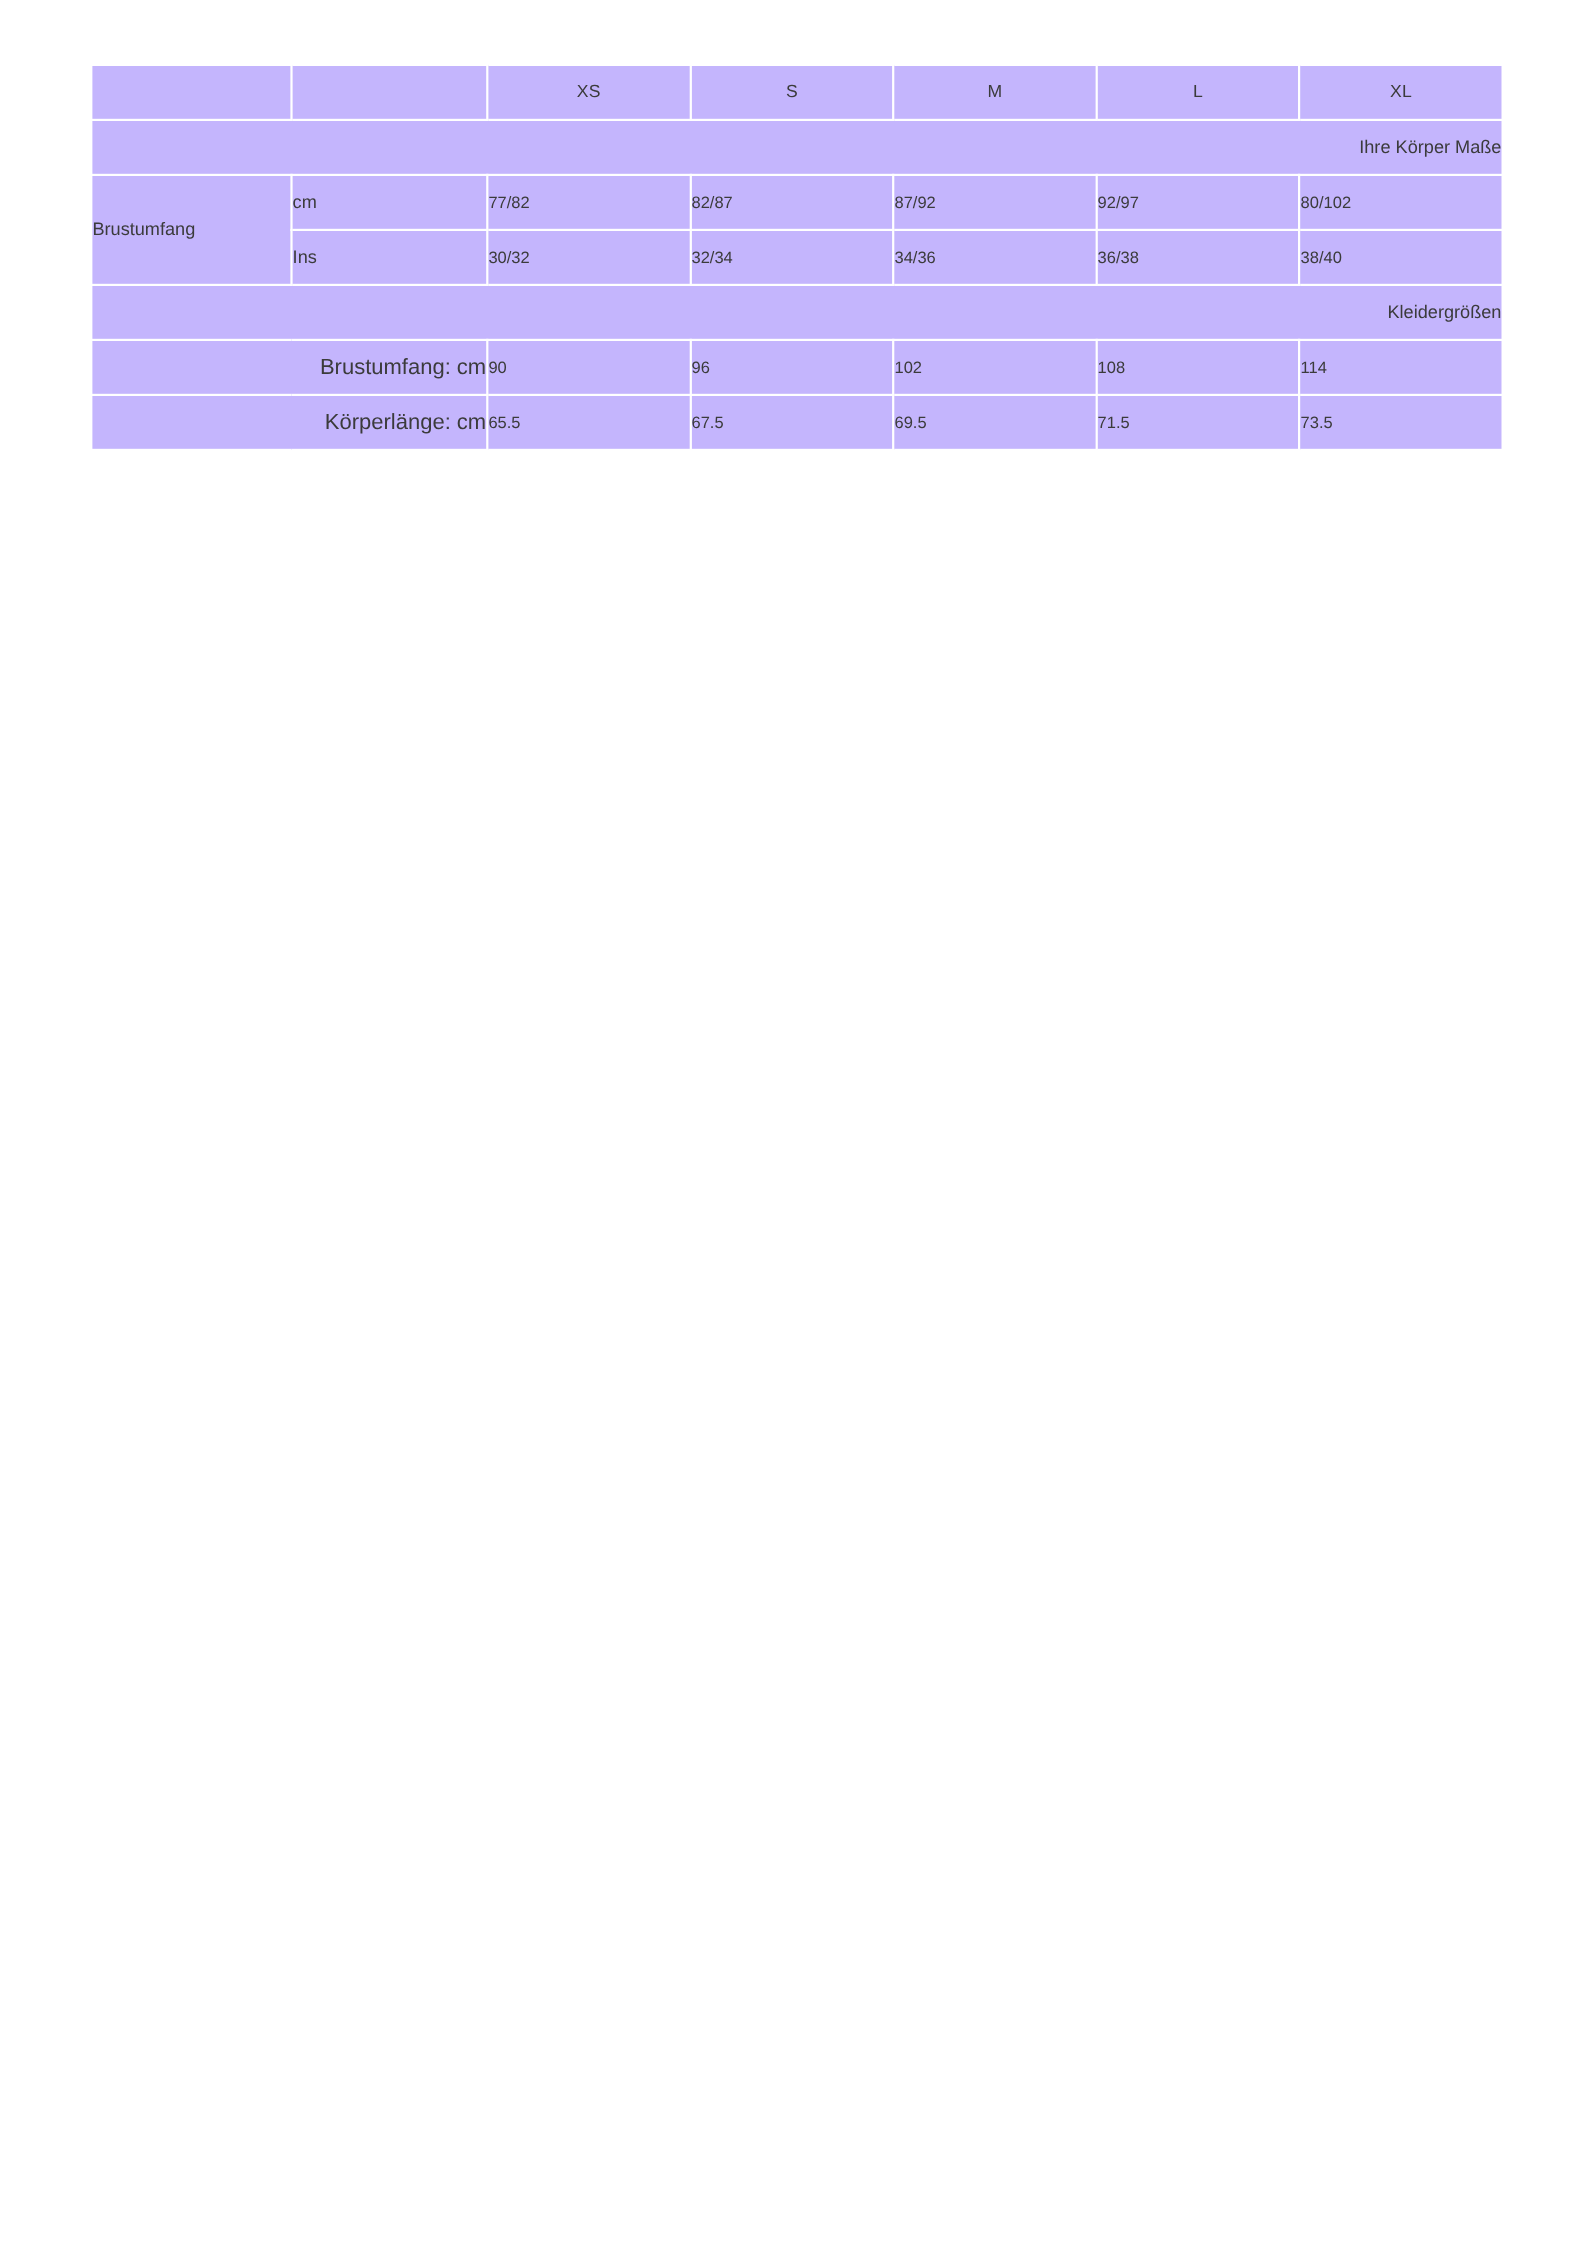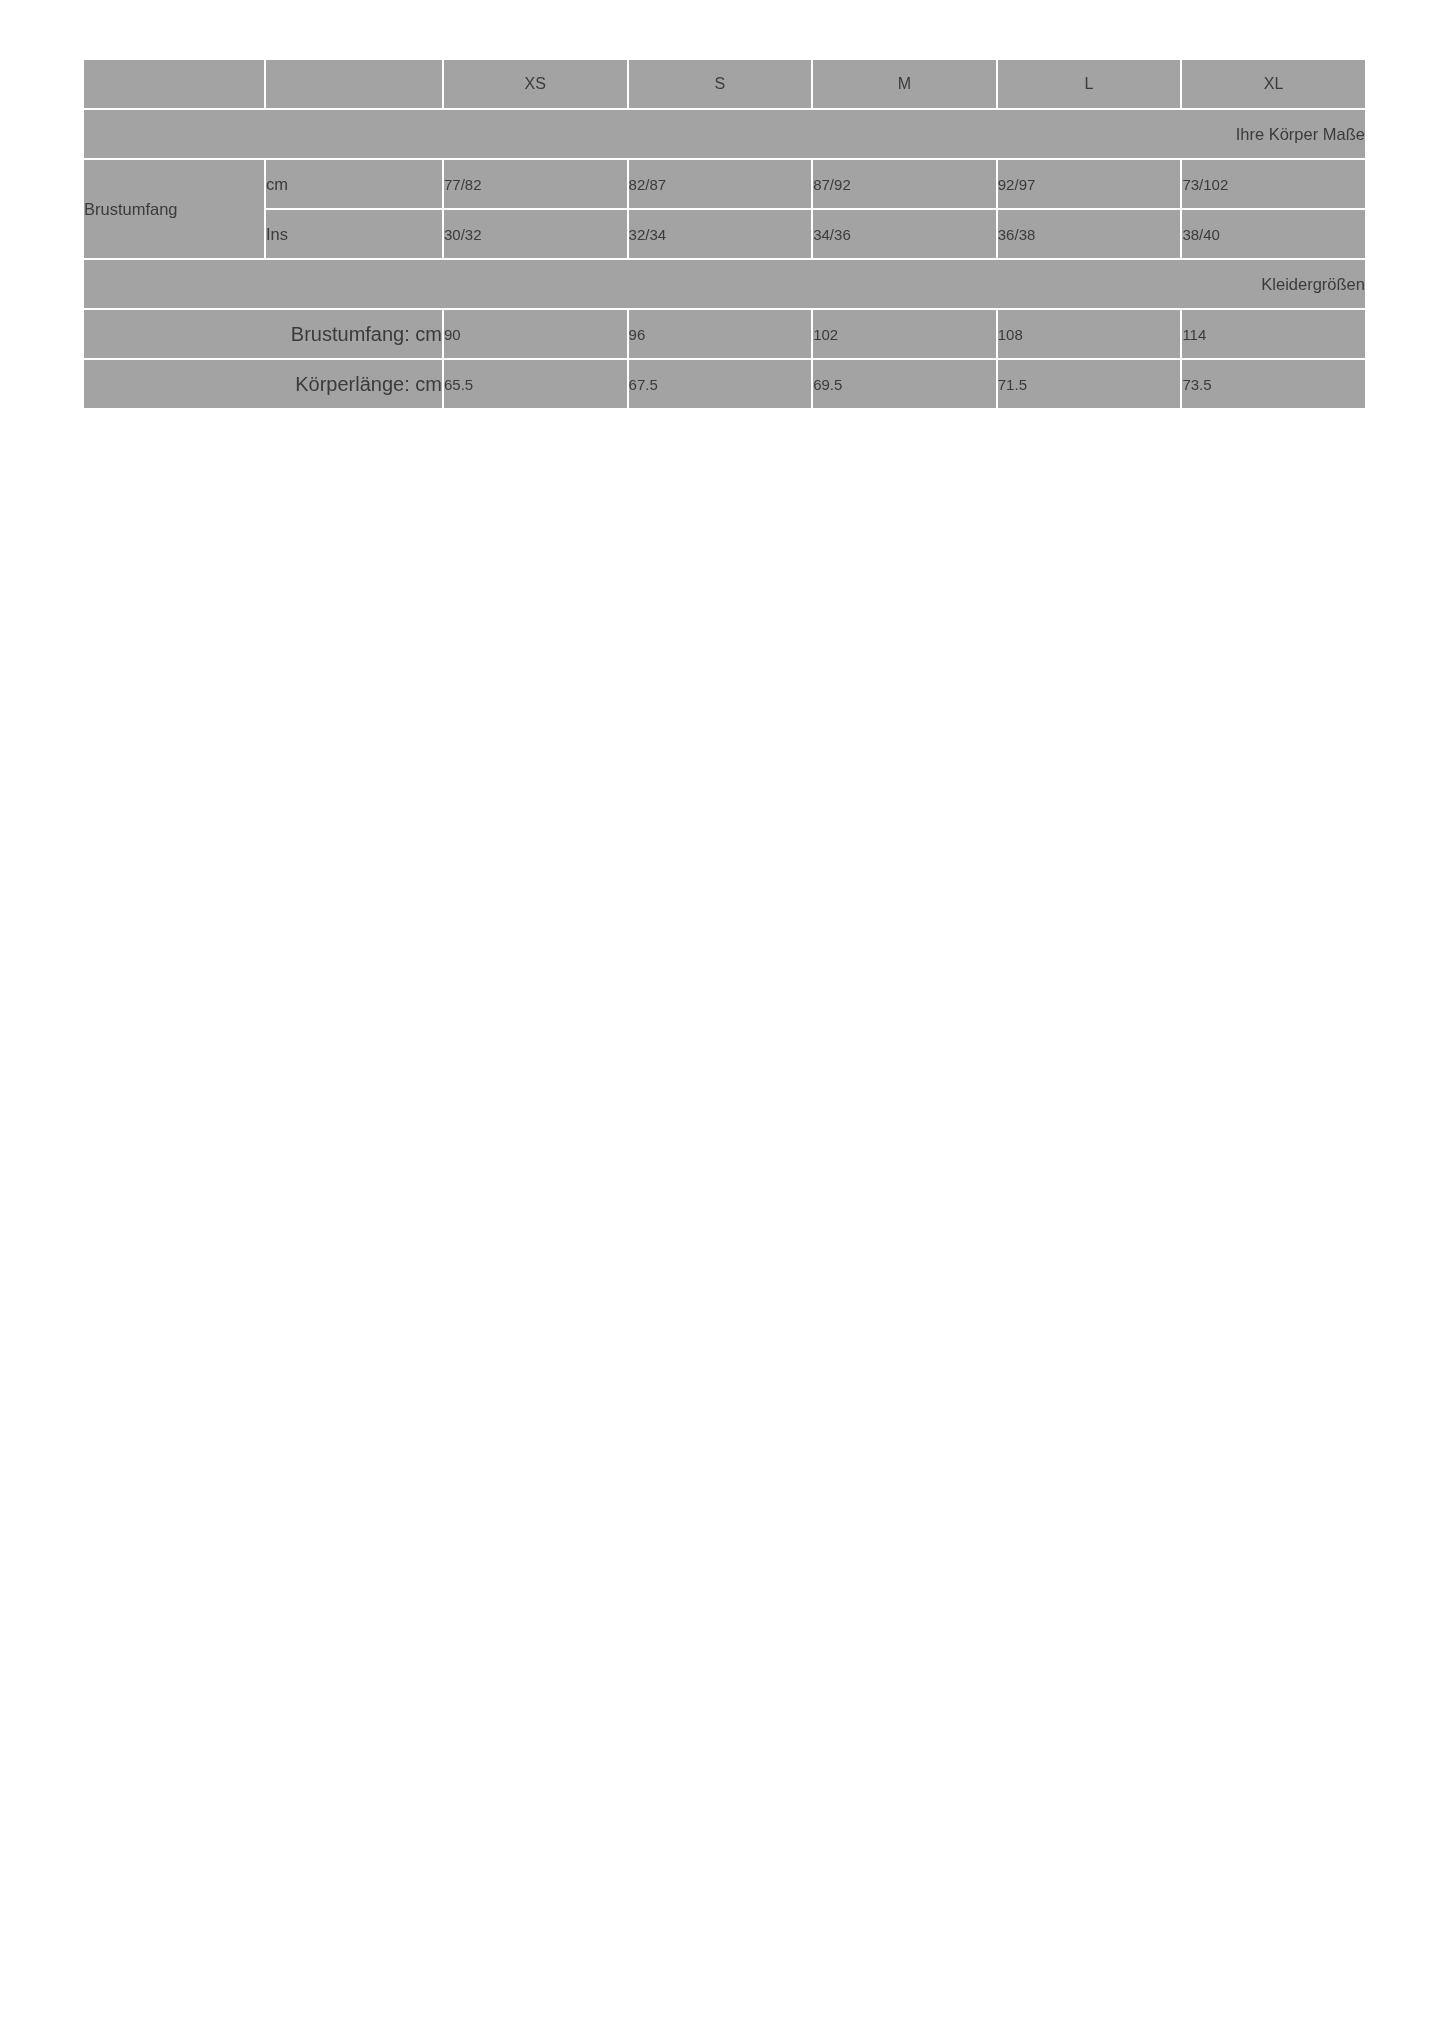--- a/index.html
+++ b/index.html
@@ -22,21 +22,21 @@
     padding: 58px 82px 0 82px;
   }
   table.size-table {
     width: 1283px;
     border-collapse: collapse;
     table-layout: fixed;
     font-size: 16.5px;
   }
   table.size-table td,
   table.size-table th {
-    background: #a3a3a3;
+    background: #c4b5fd;
     border: 2px solid #ffffff;
     padding: 0;
     height: 48px;
     vertical-align: middle;
     font-weight: normal;
     color: #3b3b3b;
   }
   
   col.c-label   { width: 182px; }
   col.c-unit    { width: 178px; }
@@ -111,21 +111,21 @@
         <td class="section-title" colspan="7">Ihre Körper Maße</td>
       </tr>
 
       <tr>
         <td class="row-label" rowspan="2">Brustumfang</td>
         <td class="unit-cell">cm</td>
         <td class="value-cell">77/82</td>
         <td class="value-cell">82/87</td>
         <td class="value-cell">87/92</td>
         <td class="value-cell">92/97</td>
-        <td class="value-cell">73/102</td>
+        <td class="value-cell">80/102</td>
       </tr>
 
       <tr>
         <td class="unit-cell">Ins</td>
         <td class="value-cell">30/32</td>
         <td class="value-cell">32/34</td>
         <td class="value-cell">34/36</td>
         <td class="value-cell">36/38</td>
         <td class="value-cell">38/40</td>
       </tr>

